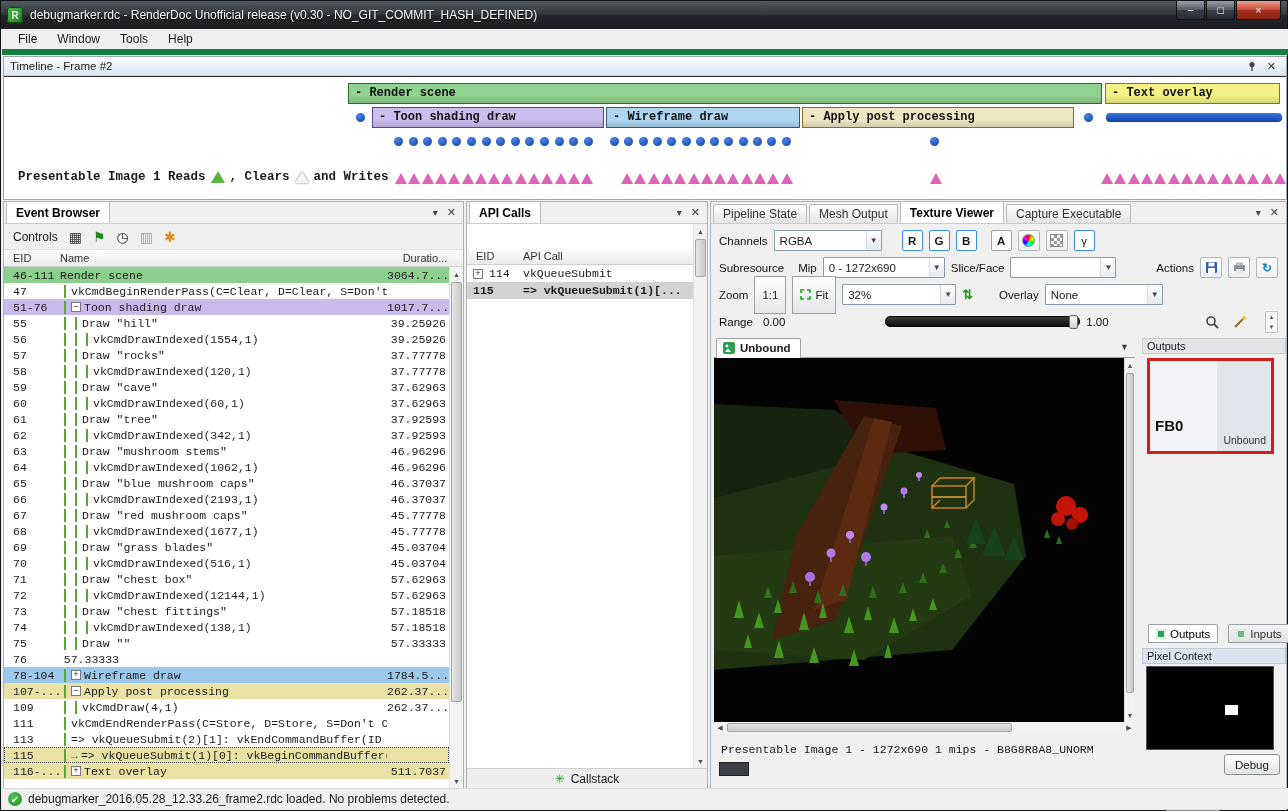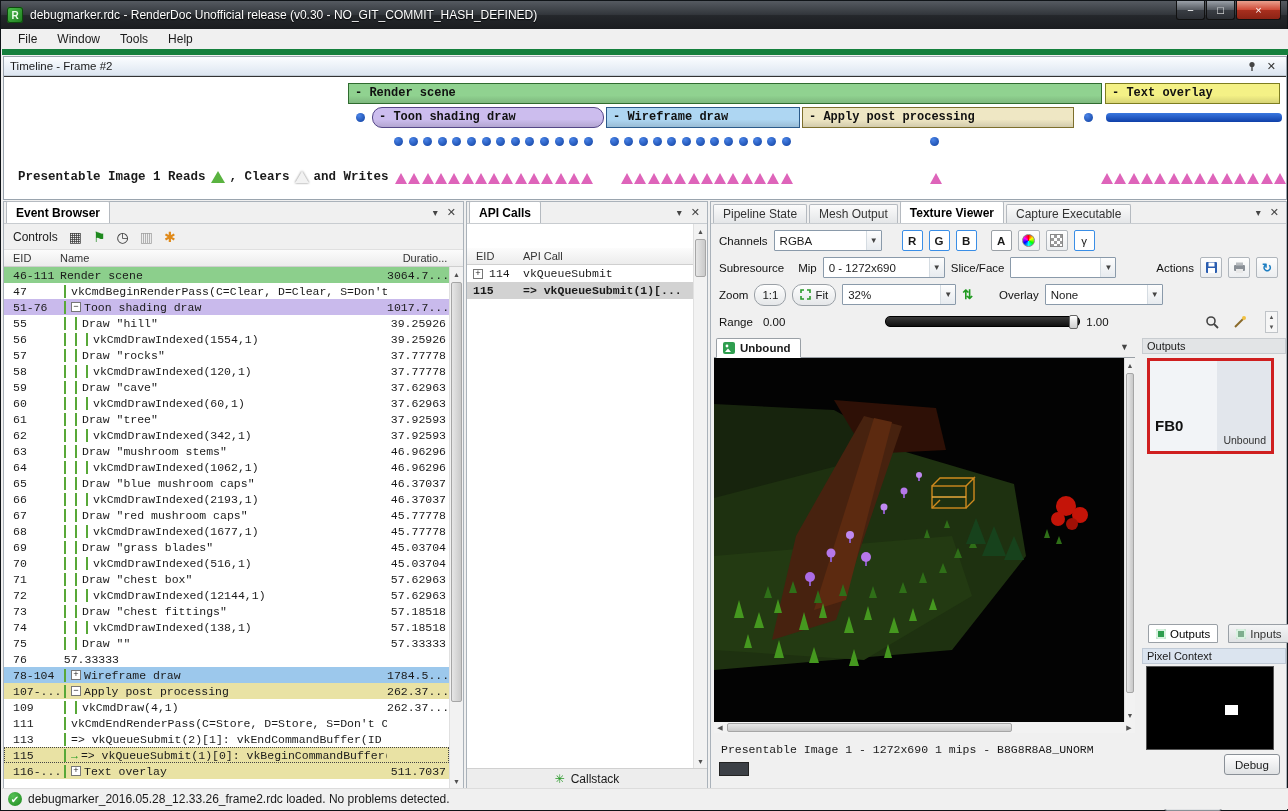--- a/index.html
+++ b/index.html
@@ -86,21 +86,21 @@
   #callstack{position:absolute;bottom:0;left:0;right:0;height:20px;background:#ededed;border-top:1px solid #d0d0d0;display:flex;align-items:center;justify-content:center;gap:6px;font-size:12px;}
 
   
   #right-panel{left:709px;top:200px;width:577px;height:588px;background:#f0f0f0;}
   .tv-row{display:flex;align-items:center;gap:6px;padding:0 8px;height:27px;background:#f0f0f0;}
   .lbl{font-size:11.5px;color:#111;white-space:nowrap;}
   .dd{height:21px;background:#fff;border:1px solid #8a9aaa;display:flex;align-items:center;font-size:11.5px;padding-left:5px;border-radius:1px;}
   .dd .dd-arrow{margin-left:auto;width:15px;height:100%;display:flex;align-items:center;justify-content:center;color:#444;font-size:8px;border-left:1px solid #d5dce2;background:linear-gradient(#fdfdfd,#e7ebef);}
   .sq-btn{width:21px;height:21px;border:1px solid #9aa0a6;background:#fff;display:flex;align-items:center;justify-content:center;font-size:11.5px;font-weight:bold;border-radius:2px;}
   .sq-btn.on{border-color:#3a8ee6;}
-  .tool-btn{height:22px;padding:7px 7px;border:1px solid #9aa0a6;background:linear-gradient(#fefefe,#e5e7e9);border-radius:10px;display:flex;align-items:center;gap:4px;font-size:11.5px;}
+  .tool-btn{height:38px;padding:7px 7px;border:1px solid #9aa0a6;background:linear-gradient(#fefefe,#e5e7e9);border-radius:0;display:flex;align-items:center;gap:4px;font-size:11.5px;}
   .icon-btn{width:22px;height:21px;border:1px solid #b0b6bc;background:linear-gradient(#fefefe,#eceef0);border-radius:2px;display:flex;align-items:center;justify-content:center;}
   .range-track{width:195px;height:11px;background:linear-gradient(180deg,#3a3a3a,#101010);border:1px solid #000;border-radius:5px;position:relative;}
   .range-handle{position:absolute;right:1px;top:-2px;width:9px;height:14px;background:linear-gradient(#ffffff,#cfcfcf);border:1px solid #666;border-radius:2px;}
   .colorwheel{width:13px;height:13px;border-radius:50%;background:conic-gradient(#f00,#ff0,#0f0,#0ff,#00f,#f0f,#f00);border:1px solid #888;}
   .checker{width:13px;height:13px;background:repeating-conic-gradient(#9a9a9a 0 25%,#fff 0 50%);background-size:6px 6px;border:1px solid #888;}
   .mini-scroll{margin-left:8px;width:13px;height:22px;display:flex;flex-direction:column;border:1px solid #c0c4c8;background:#f6f6f6;}
   .mini-scroll span{flex:1;display:flex;align-items:center;justify-content:center;font-size:6px;color:#555;}
 
   #preview-bar{position:absolute;left:3px;top:136px;width:421px;height:20px;background:#f0f0f0;border-bottom:1px solid #9aa0a6;}
   .unbound-tab{position:absolute;left:2px;top:0;height:20px;padding:0 10px 0 6px;background:#fff;border:1px solid #9aa0a6;border-bottom:1px solid #fff;display:flex;align-items:center;gap:5px;font-weight:bold;font-size:11.5px;border-radius:2px 2px 0 0;}
@@ -159,21 +159,21 @@
         <svg width="10" height="11">
             <circle cx="5" cy="3.5" r="2.6" fill="#444"></circle>
             <rect x="4.3" y="5" width="1.4" height="5" fill="#444"></rect>
           </svg>
         <span style="font-size:11px;">✕</span>
       </span>
     </div>
     <div id="timeline-body">
         <div class="tl-bar tl-row1" style="left: 344px; width: 754px; background: linear-gradient(rgb(144, 210, 144) 0%, rgb(144, 210, 144) 60%, rgba(0, 0, 0, 0.12)) rgb(144, 210, 144); border-color: rgb(47, 107, 47);">- Render scene</div>
         <div class="tl-bar tl-row1" style="left: 1101px; width: 175px; background: linear-gradient(rgb(244, 241, 134) 0%, rgb(244, 241, 134) 60%, rgba(0, 0, 0, 0.12)) rgb(244, 241, 134); border-color: rgb(125, 125, 32);">- Text overlay</div>
-        <div class="tl-bar tl-row2" style="left: 368px; width: 232px; background: linear-gradient(rgb(204, 189, 238) 0%, rgb(204, 189, 238) 60%, rgba(0, 0, 0, 0.12)) rgb(204, 189, 238); border-color: rgb(84, 71, 135); border-radius: 10px;">- Toon shading draw</div>
+        <div class="tl-bar tl-row2" style="left: 368px; width: 232px; background: linear-gradient(rgb(204, 189, 238) 0%, rgb(204, 189, 238) 60%, rgba(0, 0, 0, 0.12)) rgb(204, 189, 238); border-color: rgb(84, 71, 135);">- Toon shading draw</div>
         <div class="tl-bar tl-row2" style="left: 602px; width: 194px; background: linear-gradient(rgb(174, 214, 242) 0%, rgb(174, 214, 242) 60%, rgba(0, 0, 0, 0.12)) rgb(174, 214, 242); border-color: rgb(42, 90, 138);">- Wireframe draw</div>
         <div class="tl-bar tl-row2" style="left: 798px; width: 272px; background: linear-gradient(rgb(239, 231, 196) 0%, rgb(239, 231, 196) 60%, rgba(0, 0, 0, 0.12)) rgb(239, 231, 196); border-color: rgb(125, 111, 44);">- Apply post processing</div>
         <div class="tl-dot" style="left: 352px; top: 36px;"></div>
         <div class="tl-dot" style="left: 1080px; top: 36px;"></div>
         <div class="tl-hbar" style="left: 1102px; width: 176px; top: 36px;"></div>
         <div class="tl-dot" style="left: 390px; top: 60px;"></div>
         <div class="tl-dot" style="left: 404.6px; top: 60px;"></div>
         <div class="tl-dot" style="left: 419.2px; top: 60px;"></div>
         <div class="tl-dot" style="left: 433.8px; top: 60px;"></div>
         <div class="tl-dot" style="left: 448.4px; top: 60px;"></div>

